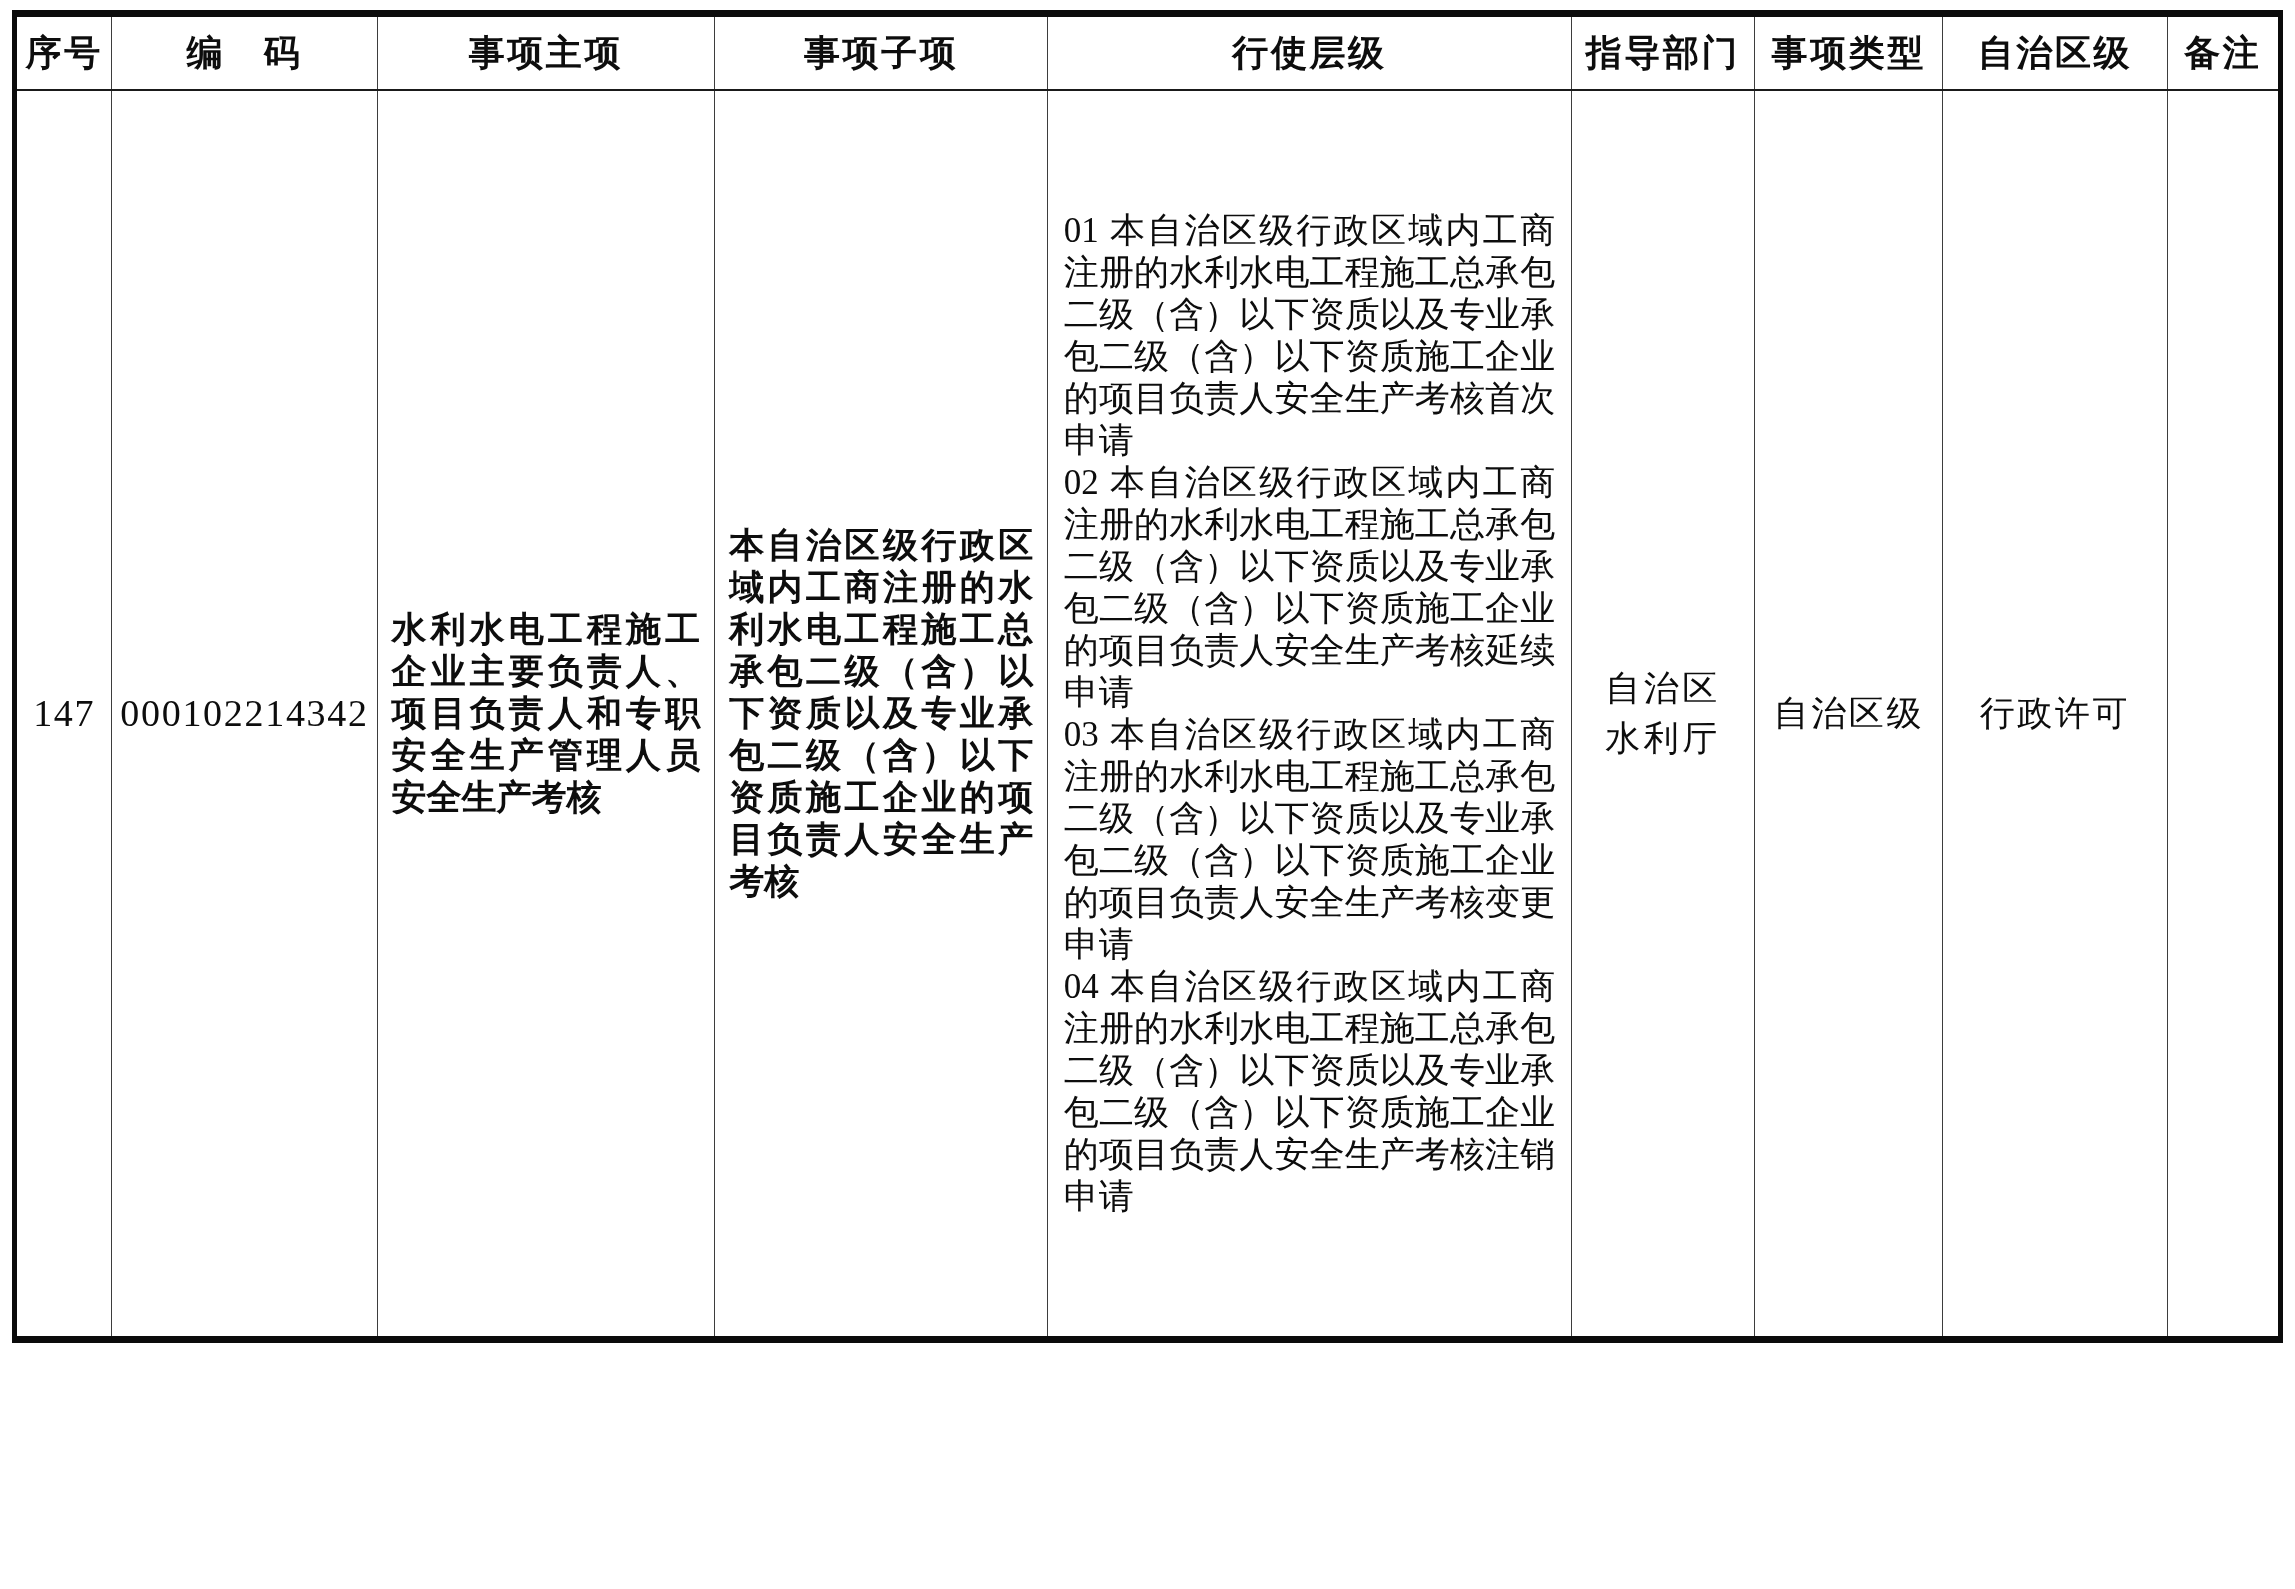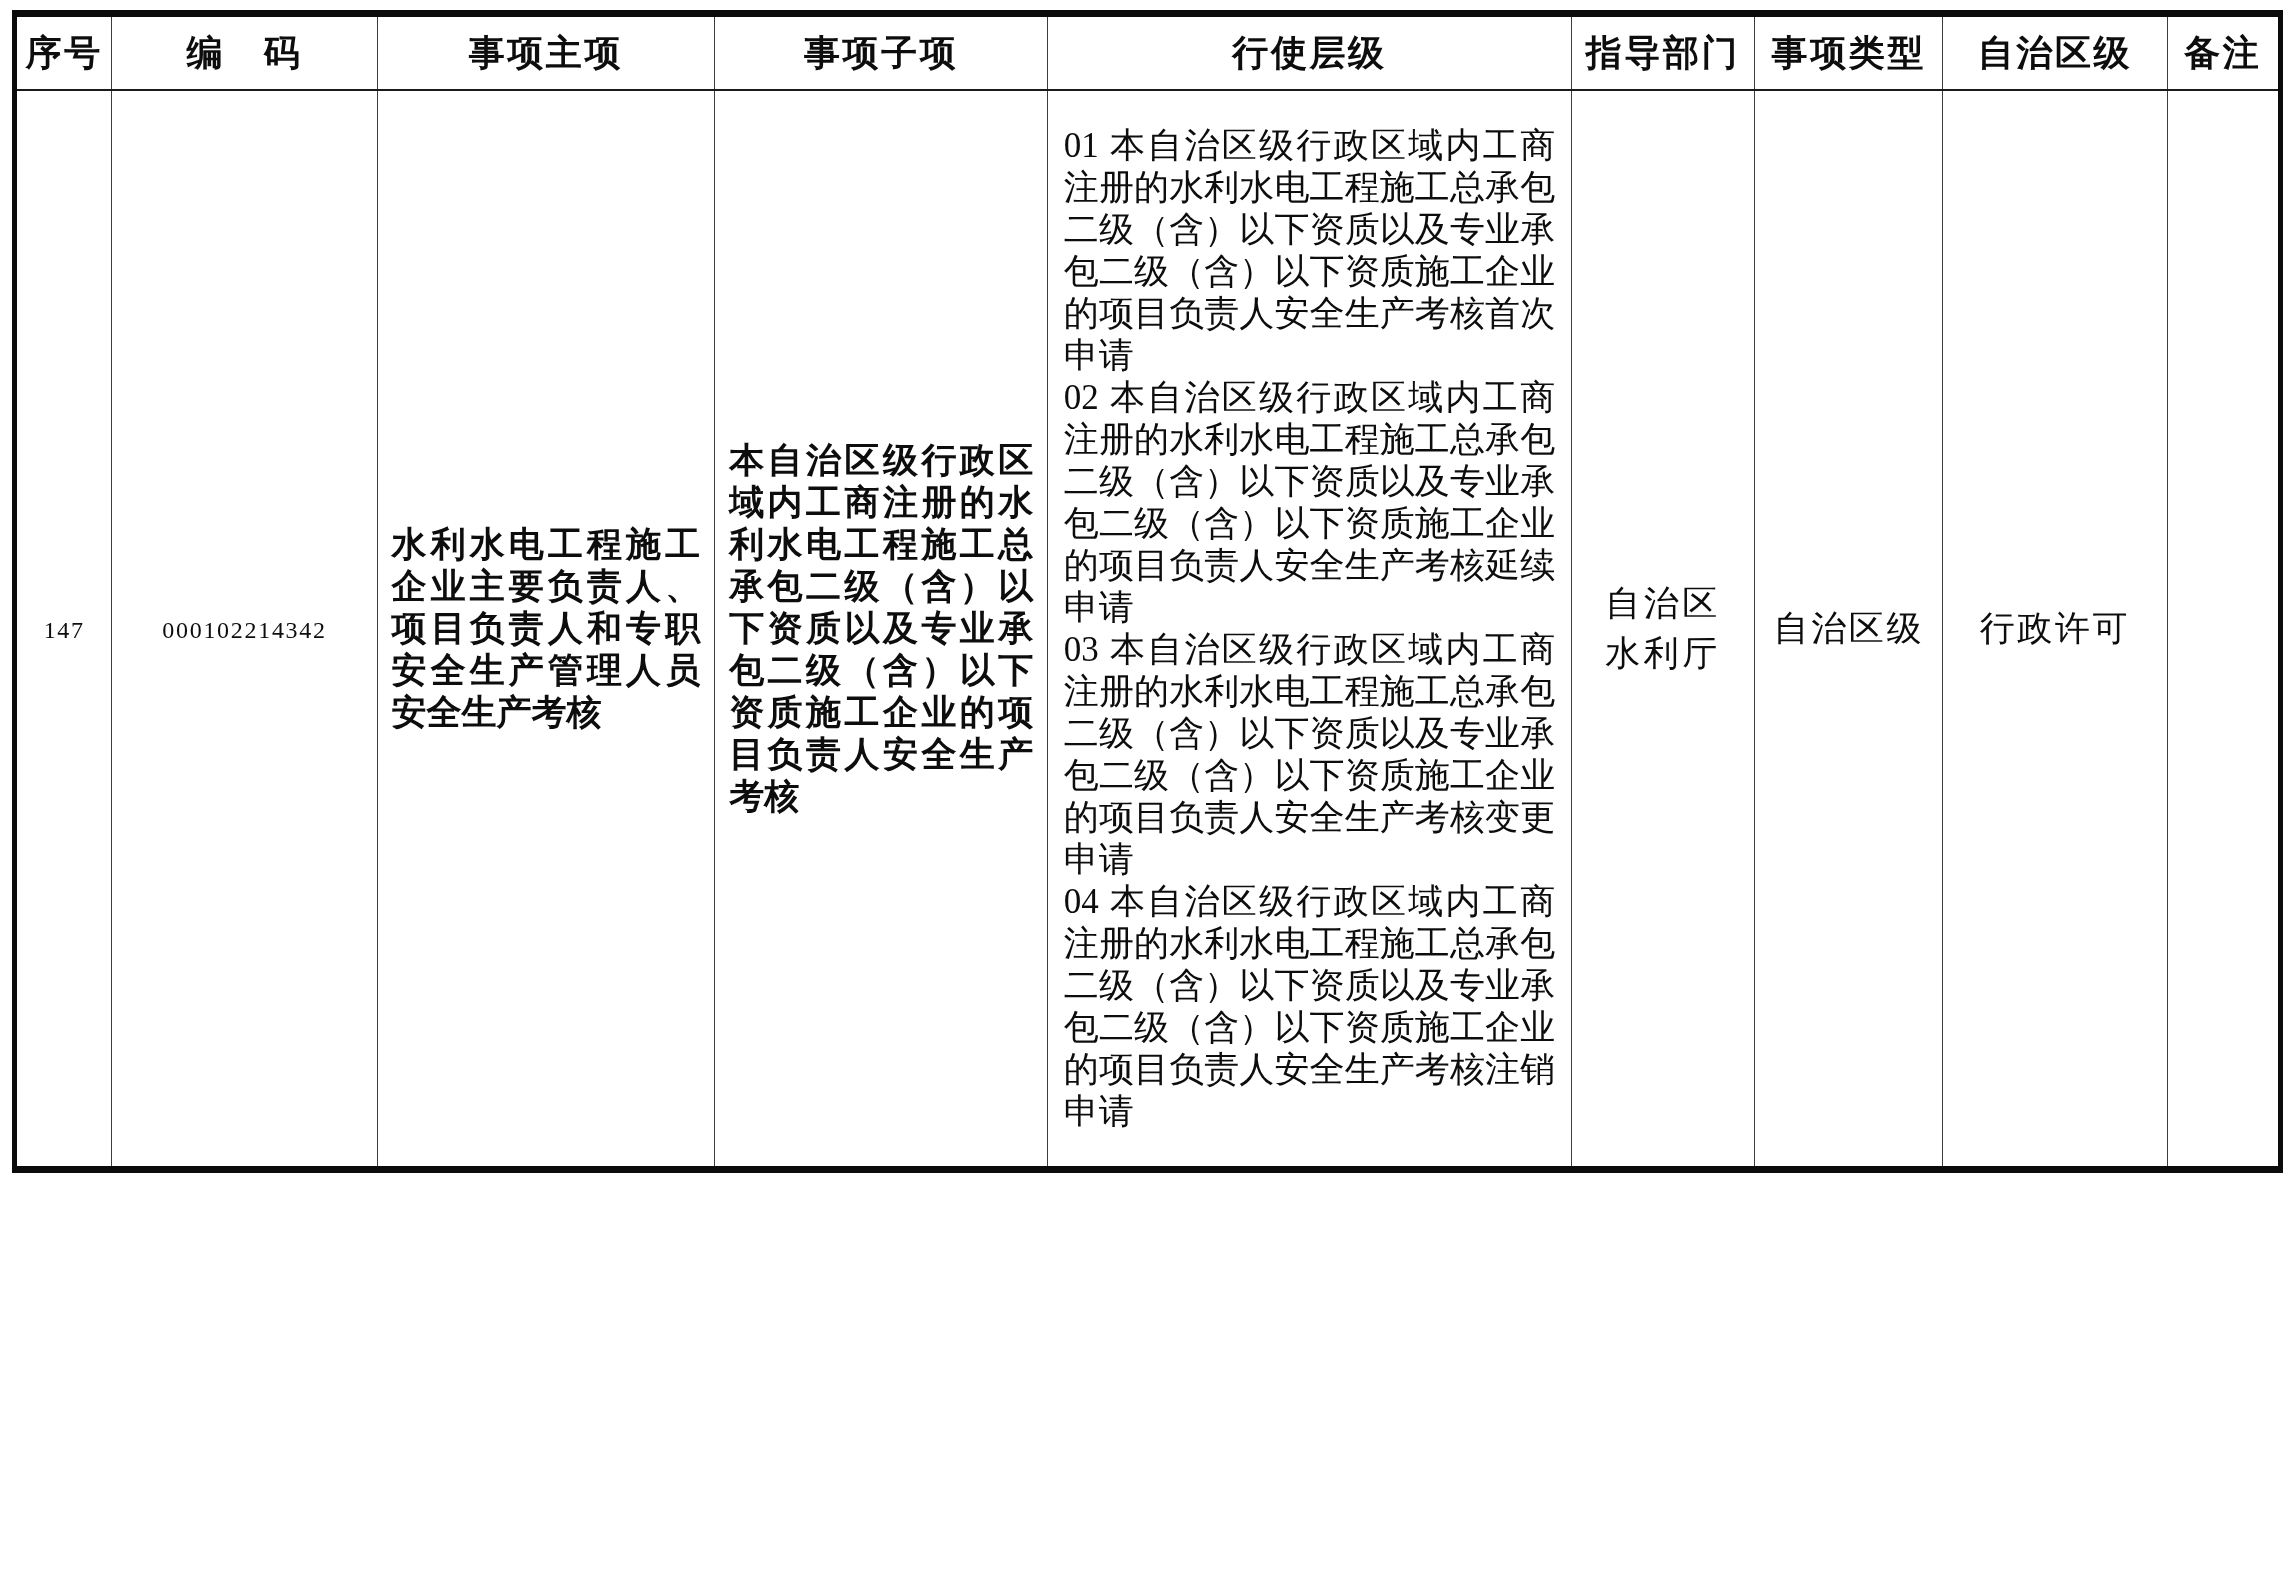--- a/index.html
+++ b/index.html
@@ -19,21 +19,21 @@
   }
   .doc-table {
     position: absolute;
     top: 10.4px;
     left: 12px;
     right: 12px;
     bottom: 10.4px;
     border-collapse: collapse;
     table-layout: fixed;
     width: 2271px;
-    height: 1163px;
+    height: 1333px;
     border-top: 7.8px solid #0b0b0b;
     border-bottom: 7.8px solid #0b0b0b;
     border-left: 5.2px solid #0b0b0b;
     border-right: 5.2px solid #0b0b0b;
   }
   .doc-table col.c-serial   { width: 4.30%; }
   .doc-table col.c-code     { width: 11.70%; }
   .doc-table col.c-main     { width: 14.90%; }
   .doc-table col.c-sub      { width: 14.70%; }
   .doc-table col.c-business { width: 23.10%; }
@@ -57,21 +57,21 @@
     text-align: center;
     white-space: nowrap;
   }
   .doc-table td {
     font-size: 35px;
     line-height: 42px;
   }
   td.center { text-align: center; }
   .num {
     font-family: "Liberation Serif", "DejaVu Serif", serif;
-    font-size: 24px;
+    font-size: 38px;
     letter-spacing: 1.7px;
   }
   .just-cell {
     padding: 0 14px;
     text-align: justify;
     text-justify: inter-character;
     line-height: 49px;
     font-weight: bold;
   }
   .just-cell.tight { line-height: 42px; }

